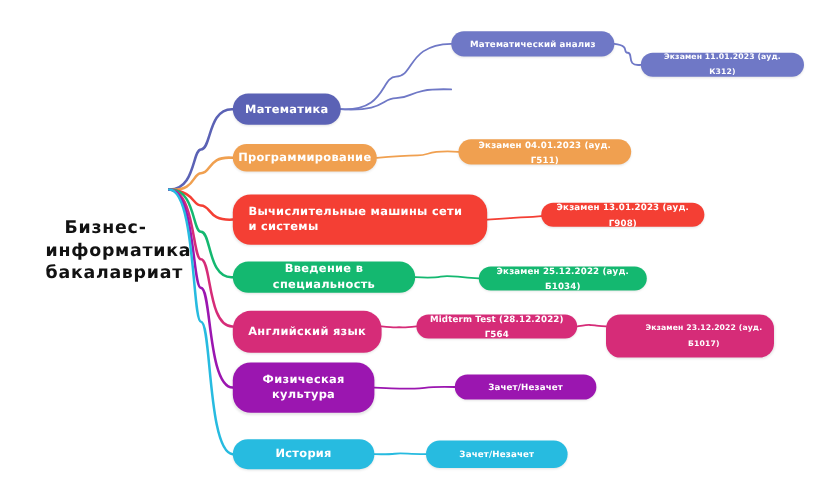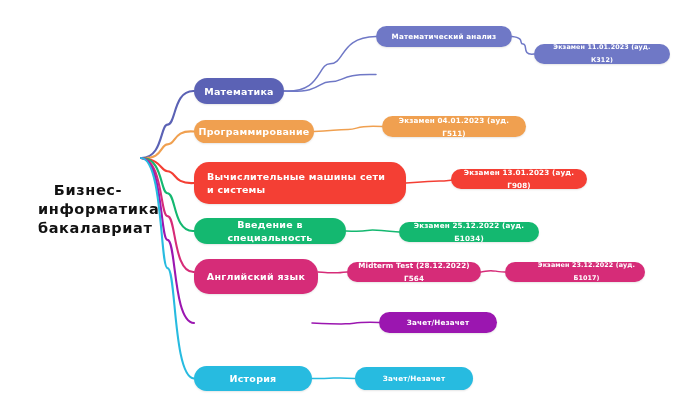--- a/index.html
+++ b/index.html
@@ -96,22 +96,25 @@
     </div>
     <div class="node lvl2" style="left: 399px; top: 222px; width: 140px; height: 20px; background: rgb(20, 184, 112); box-shadow: rgba(0, 0, 0, 0.1) 0px 1px 2px;">
       <span>Экзамен 25.12.2022 (ауд. Б1034)</span>
     </div>
     <div class="node lvl1" style="left: 194px; top: 259px; width: 124px; height: 35px; background: rgb(214, 44, 120); box-shadow: rgba(0, 0, 0, 0.1) 0px 1px 2px; text-align: right;">
       <span>Английский язык</span>
     </div>
     <div class="node lvl2" style="left: 347px; top: 262px; width: 134px; height: 20px; background: rgb(214, 44, 120); box-shadow: rgba(0, 0, 0, 0.1) 0px 1px 2px;">
       <span>Midterm Test (28.12.2022) Г564</span>
     </div>
-    <div class="node lvl3" style="left: 505px; top: 262px; width: 140px; height: 20px; background: rgb(214, 44, 120); box-shadow: rgba(0, 0, 0, 0.1) 0px 1px 2px; padding-left: 32px;">
+    <div class="node lvl3" style="left: 505px; top: 262px; width: 140px; height: 36px; background: rgb(214, 44, 120); box-shadow: rgba(0, 0, 0, 0.1) 0px 1px 2px; padding-left: 32px;">
       <span>Экзамен 23.12.2022 (ауд. Б1017)</span>
+    </div>
+    <div class="node lvl1" style="left: 194px; top: 302px; width: 118px; height: 42px; background: rgb(155, 22, 176); box-shadow: rgba(0, 0, 0, 0.1) 0px 1px 2px;">
+      <span>Физическая культура</span>
     </div>
     <div class="node lvl2" style="left: 379px; top: 312px; width: 118px; height: 21px; background: rgb(155, 22, 176); box-shadow: rgba(0, 0, 0, 0.1) 0px 1px 2px;">
       <span>Зачет/Незачет</span>
     </div>
     <div class="node lvl1" style="left: 194px; top: 366px; width: 118px; height: 25px; background: rgb(39, 187, 224); box-shadow: rgba(0, 0, 0, 0.1) 0px 1px 2px;">
       <span>История</span>
     </div>
     <div class="node lvl2" style="left: 355px; top: 367px; width: 118px; height: 23px; background: rgb(39, 187, 224); box-shadow: rgba(0, 0, 0, 0.1) 0px 1px 2px;">
       <span>Зачет/Незачет</span>
     </div>

